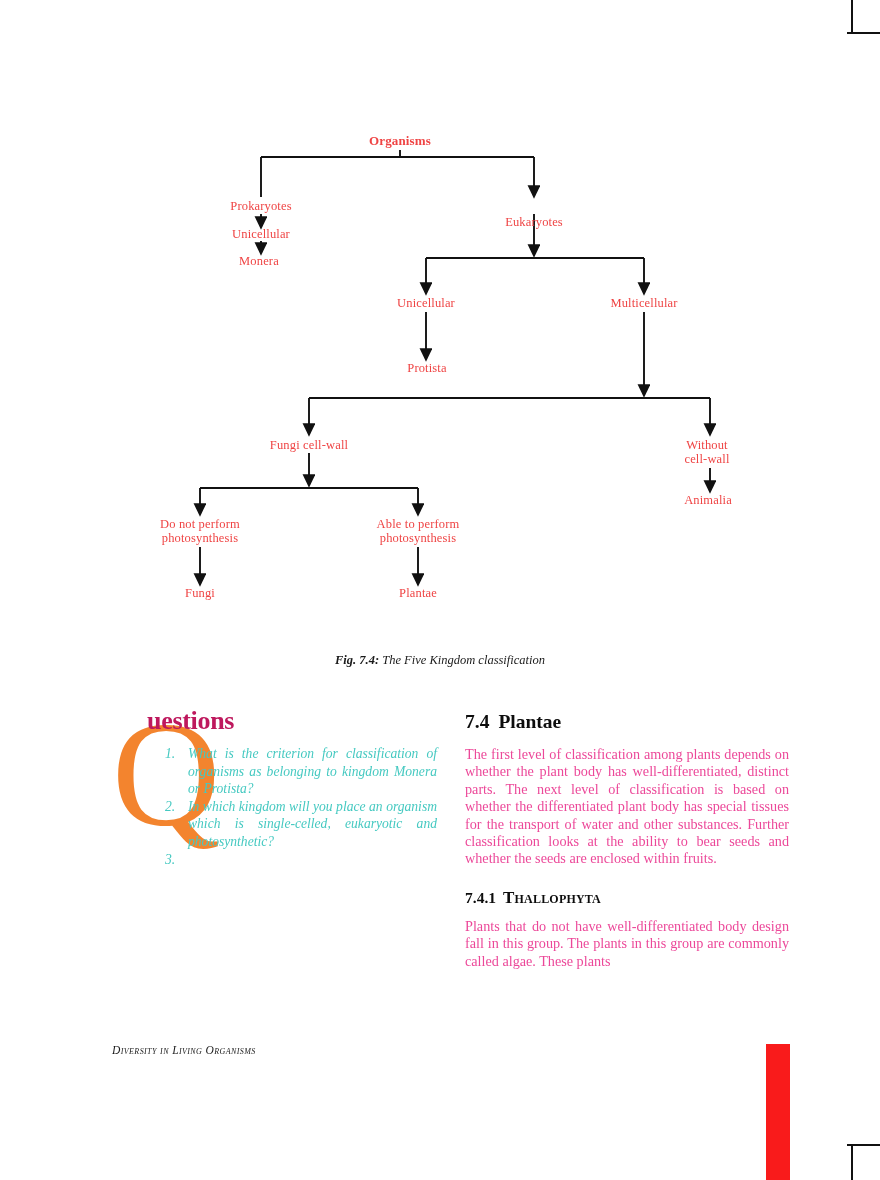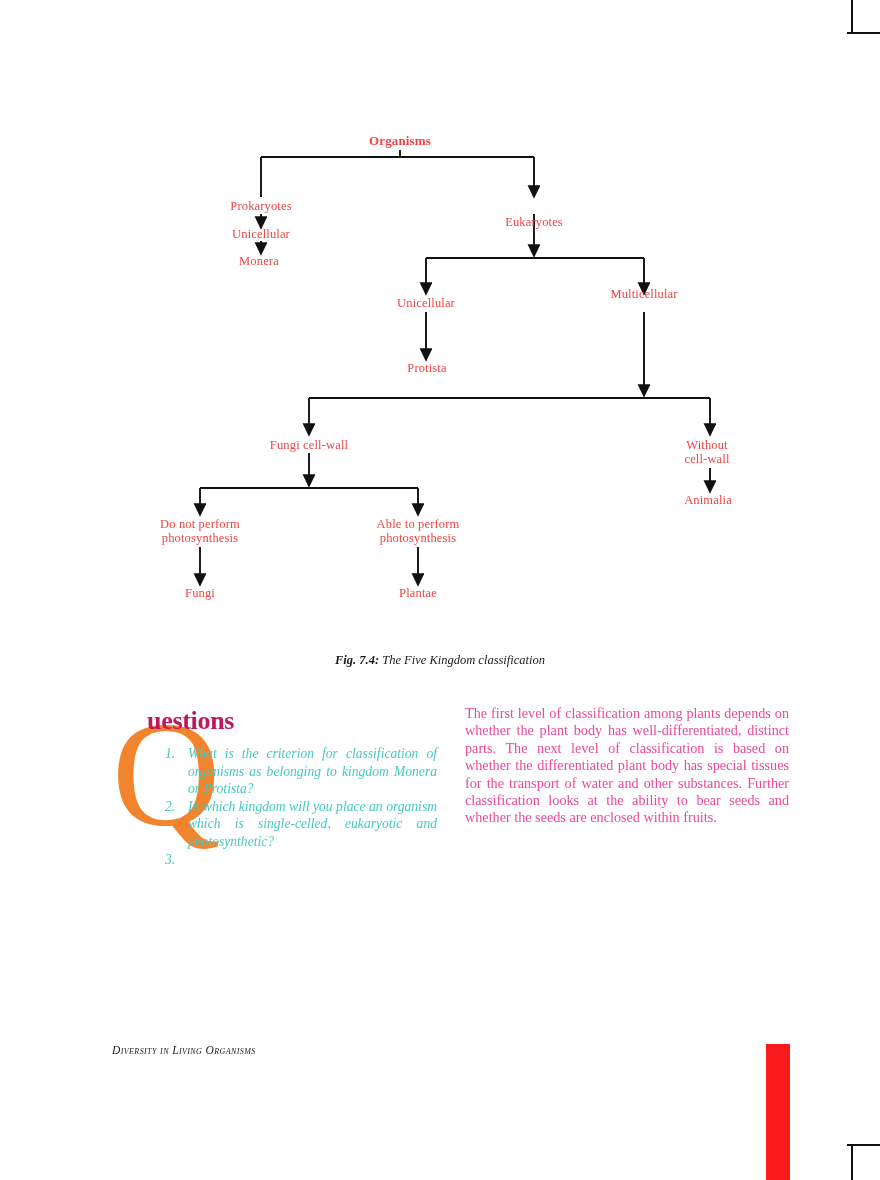--- a/index.html
+++ b/index.html
@@ -277,21 +277,21 @@
   <div class="fc-label" style="left:261px; top:200px;">Prokaryotes</div>
 
   <div class="fc-label" style="left:534px; top:216px;">Eukaryotes</div>
 
   <div class="fc-label" style="left:261px; top:228px;">Unicellular</div>
 
   <div class="fc-label" style="left:259px; top:255px;">Monera</div>
 
   <div class="fc-label" style="left:426px; top:297px;">Unicellular</div>
 
-  <div class="fc-label" style="left:644px; top:288px;text-align:center;">Multicellular</div>
+  <div class="fc-label" style="left:644px; top:297px;text-align:center;">Multicellular</div>
 
   <div class="fc-label" style="left:427px; top:362px;">Protista</div>
 
   <div class="fc-label" style="left:309px; top:439px;">Fungi cell-wall</div>
 
   <div class="fc-label" style="left:707px; top:439px;">Without
 cell-wall</div>
 
   <div class="fc-label" style="left:708px; top:494px;">Animalia</div>
 
@@ -326,18 +326,25 @@
         <span class="qnum">2.</span>
         <span>In which kingdom will you place an organism which is single-celled, eukaryotic and photosynthetic?</span>
       </li>
       <li>
         <span class="qnum">3.</span>
       </li>
     </ol>
   </div>
 
   <div id="text-col">
+    <h2 class="sec-head">
+      <span class="num">7.4</span><span>Plantae</span>
+    </h2>
     <p class="body-p">The first level of classification among plants depends on whether the plant body has well-differentiated, distinct parts. The next level of classification is based on whether the differentiated plant body has special tissues for the transport of water and other substances. Further classification looks at the ability to bear seeds and whether the seeds are enclosed within fruits.</p>
 
+    <h3 class="subsec-head">
+      <span class="num">7.4.1</span><span class="smallcaps">Thallophyta</span>
+    </h3>
+    <p class="body-p">Plants that do not have well-differentiated body design fall in this group.  The plants in this group are commonly called algae. These plants</p>
   </div>
 </div>
 
 <div id="footer">Diversity in Living Organisms</div>
 
 </body></html>

